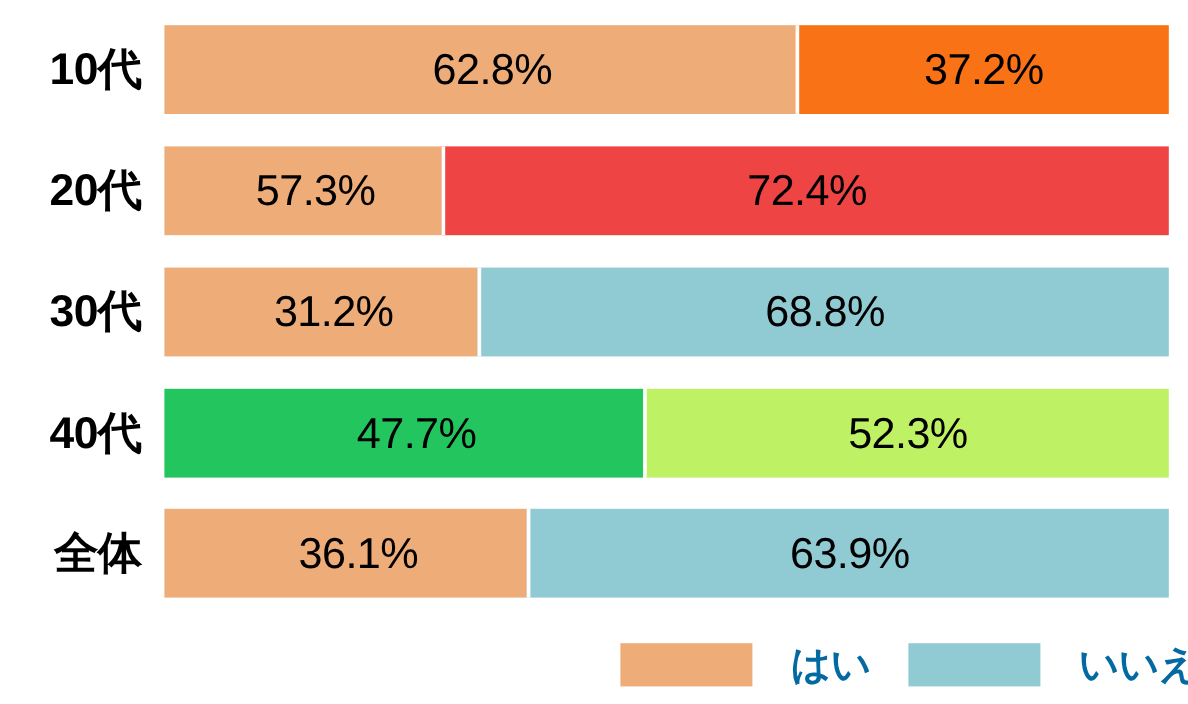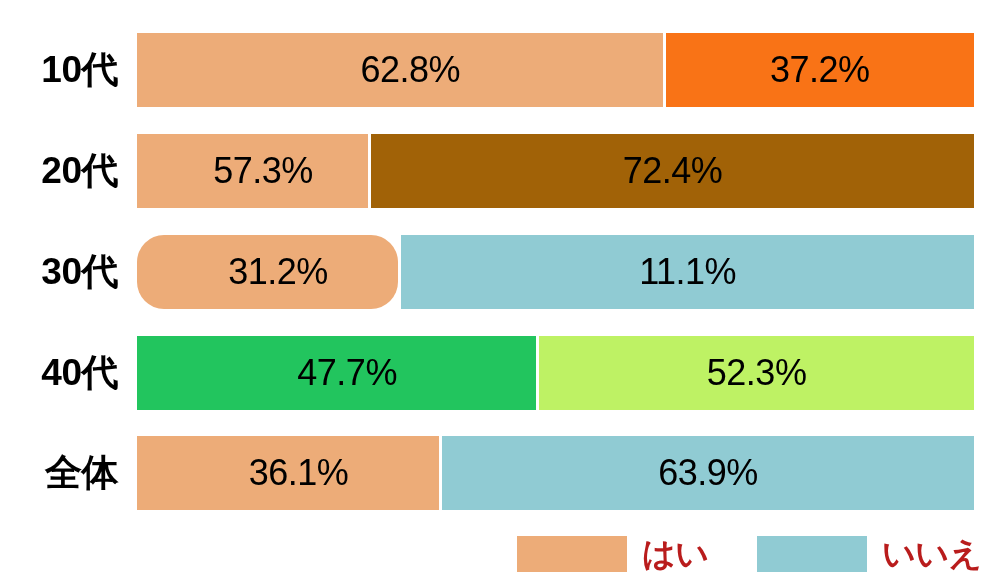--- a/index.html
+++ b/index.html
@@ -19,21 +19,20 @@
     left: 0;
     top: 0;
     width: 990px;
     height: 587px;
   }
   .bar-row {
     position: absolute;
     left: 0;
     width: 990px;
     height: 94px;
-    margin-top: 12px;
   }
   .row-label {
     position: absolute;
     left: 0;
     top: 0;
     width: 118px;
     height: 74px;
     display: flex;
     align-items: center;
     justify-content: flex-end;
@@ -91,22 +90,22 @@
     align-items: center;
   }
   .legend-swatch {
     width: 110px;
     height: 36px;
     display: block;
   }
   .legend-text {
     font-size: 33px;
     font-weight: bold;
-    color: #b91c1c;
-    margin-left: 15px;
+    color: #0369a1;
+    margin-left: 32px;
     white-space: nowrap;
     letter-spacing: -0.5px;
   }
   #legend-item-yes { left: 517px; }
   #legend-item-no  { left: 757px; }
 </style>
 </head>
 <body style="background: rgb(255, 255, 255);">
 
 <div id="chart-root">
@@ -122,34 +121,34 @@
       </div>
     </div>
   </div>
 
   <div class="bar-row" style="top:122px">
     <div class="row-label">20代</div>
     <div class="bar-track">
       <div class="seg seg-yes" id="seg-yes-1" style="width: 27.6%; background: rgb(237, 172, 120);">
         <span class="seg-label">57.3%</span>
       </div>
-      <div class="seg seg-no" id="seg-no-1" style="width: 72.4%; background: #a16207; text-align: right;">
+      <div class="seg seg-no" id="seg-no-1" style="width: 72.4%; background: #ef4444; text-align: right;">
         <span class="seg-label">72.4%</span>
       </div>
     </div>
   </div>
 
   <div class="bar-row" style="top:223px">
     <div class="row-label">30代</div>
     <div class="bar-track">
-      <div class="seg seg-yes" id="seg-yes-2" style="width: 31.2%; background: rgb(237, 172, 120); border-radius: 27px;">
+      <div class="seg seg-yes" id="seg-yes-2" style="width: 31.2%; background: rgb(237, 172, 120);">
         <span class="seg-label">31.2%</span>
       </div>
       <div class="seg seg-no" id="seg-no-2" style="width: 68.8%; background: rgb(144, 203, 211);">
-        <span class="seg-label">11.1%</span>
+        <span class="seg-label">68.8%</span>
       </div>
     </div>
   </div>
 
   <div class="bar-row" style="top:324px">
     <div class="row-label">40代</div>
     <div class="bar-track">
       <div class="seg seg-yes" id="seg-yes-3" style="width: 47.7%; background: #22c55e;">
         <span class="seg-label">47.7%</span>
       </div>

